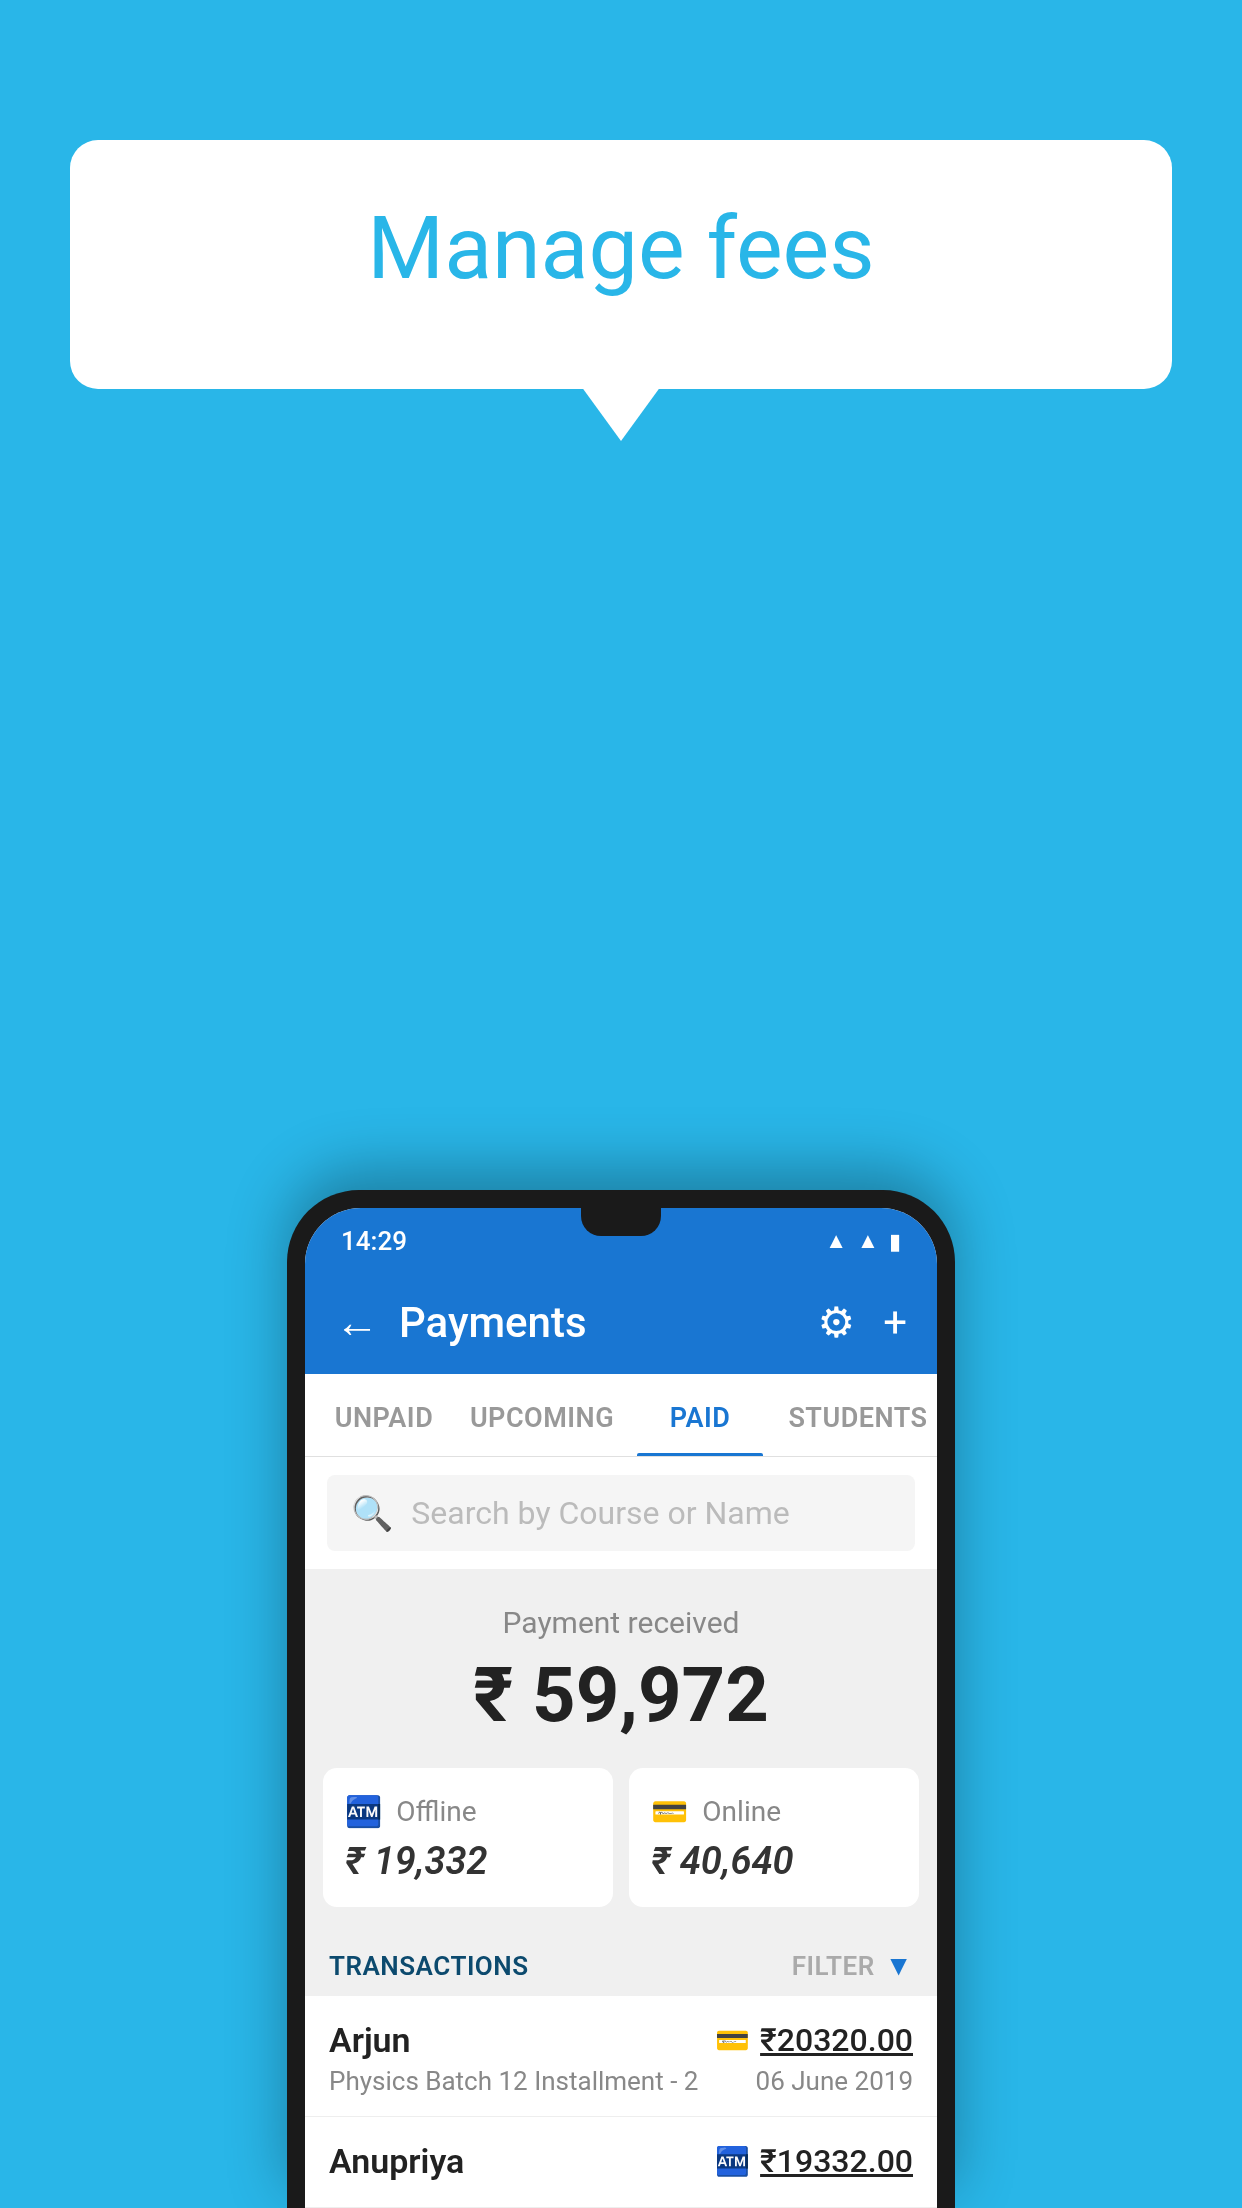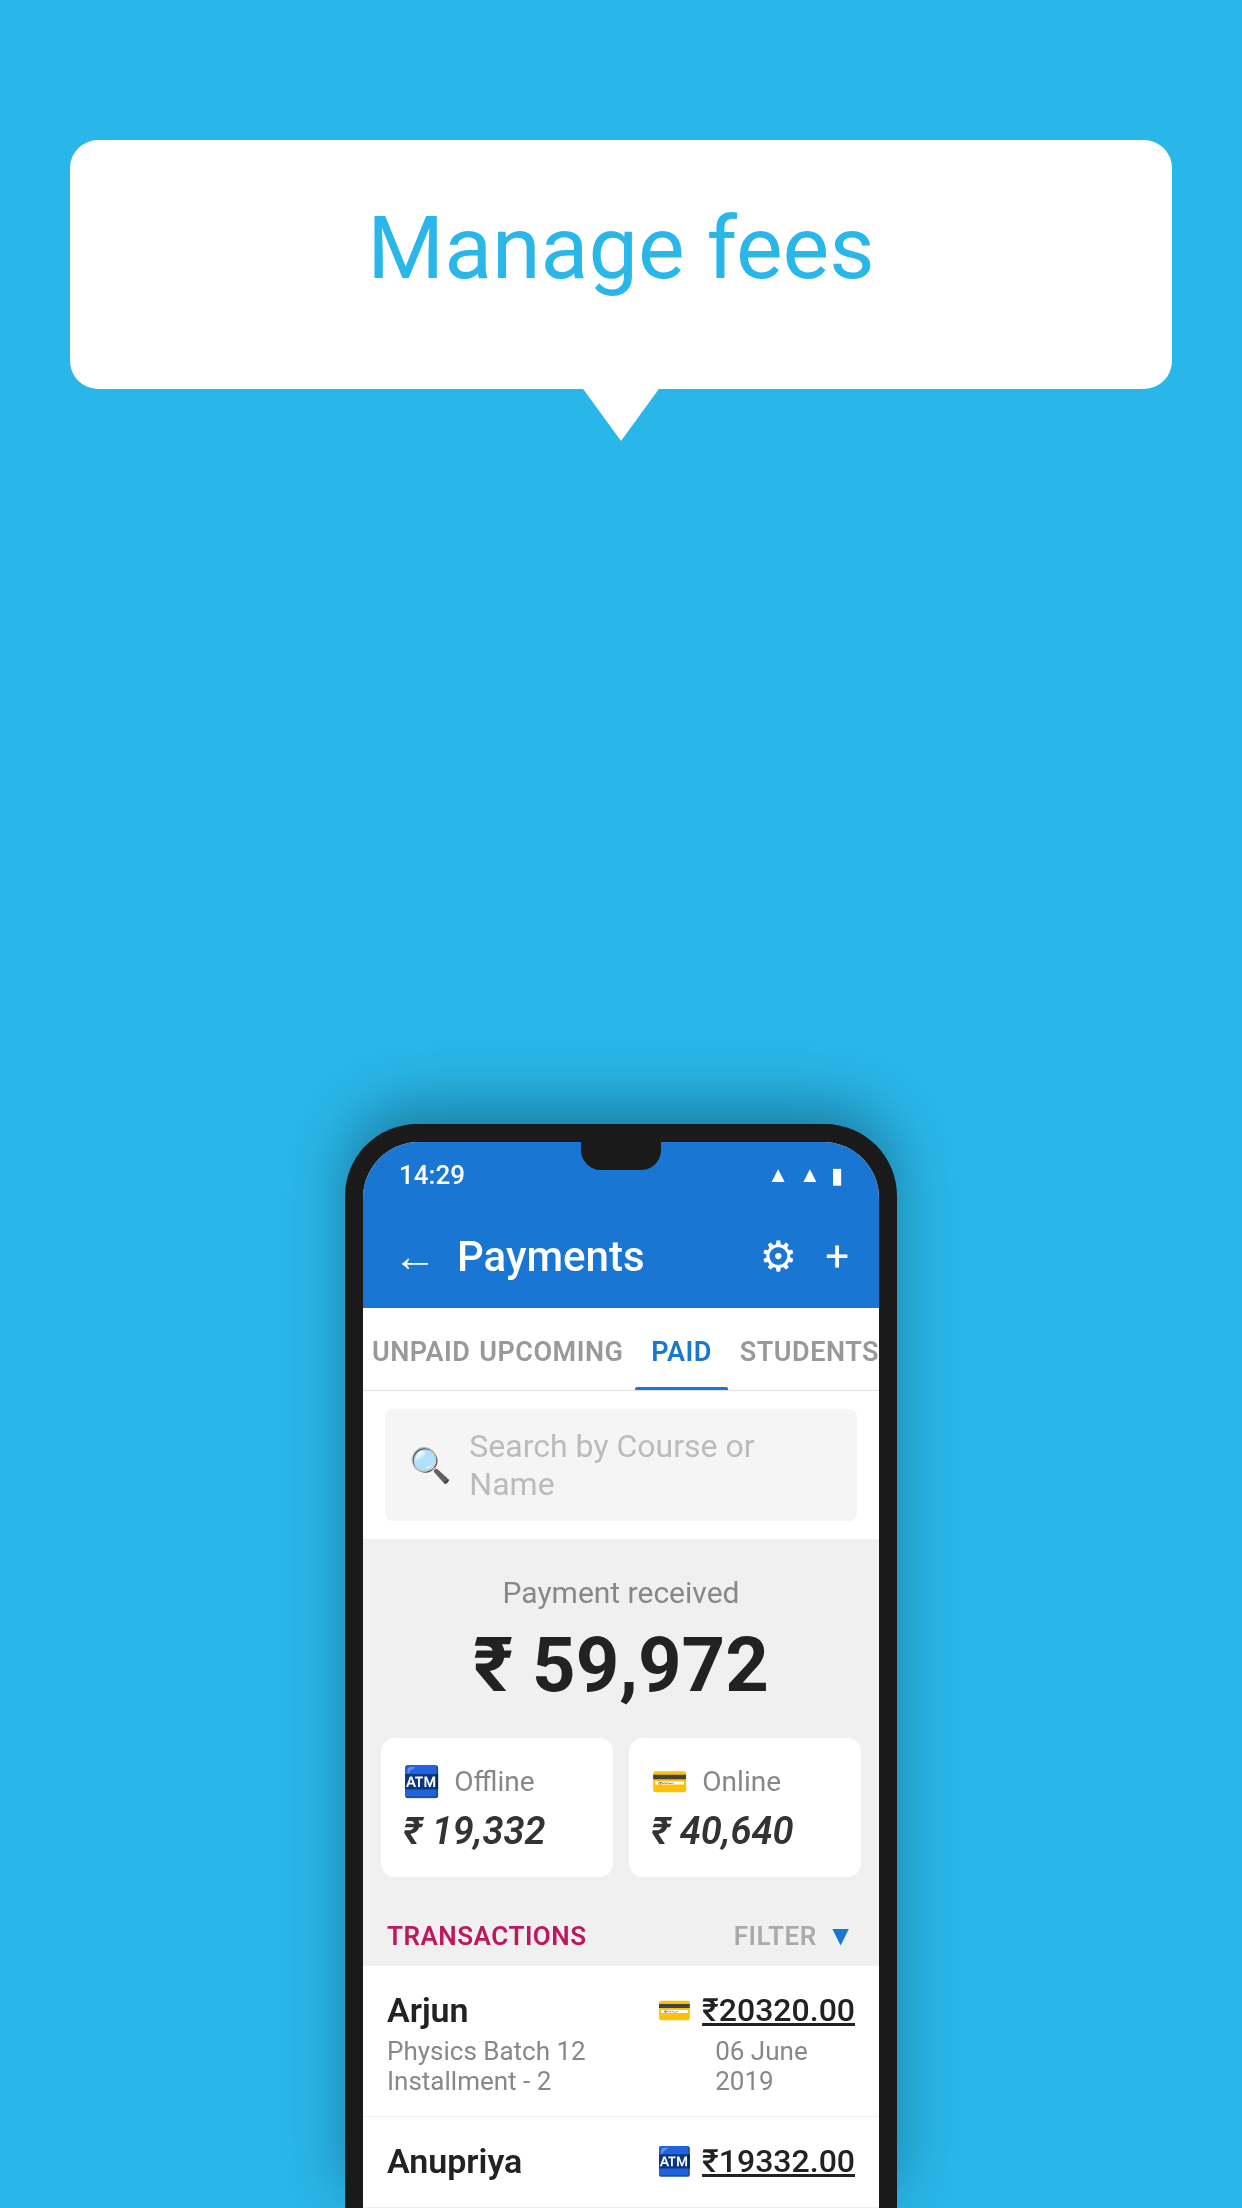--- a/index.html
+++ b/index.html
@@ -55,21 +55,21 @@
       color: #777;
       font-weight: 400;
     }
 
     
     .phone-frame {
       position: absolute;
       bottom: 0;
       left: 50%;
       transform: translateX(-50%);
-      width: 552px;
+      width: 668px;
       background: #1a1a1a;
       border-radius: 72px 72px 0 0;
       padding: 18px 18px 0;
       box-shadow: 0 -20px 60px rgba(0,0,0,0.3);
     }
 
     .phone-inner {
       background: white;
       border-radius: 56px 56px 0 0;
       overflow: hidden;
@@ -268,21 +268,21 @@
     .transactions-header {
       display: flex;
       justify-content: space-between;
       align-items: center;
       padding: 18px 24px 14px;
       background: #f0f0f0;
     }
 
     .transactions-label {
       font-size: 26px;
-      color: #be185d;
+      color: #0c4a6e;
       font-weight: 600;
       letter-spacing: 0.5px;
     }
 
     .filter-btn {
       display: flex;
       align-items: center;
       gap: 10px;
       font-size: 26px;
       color: #aaa;

